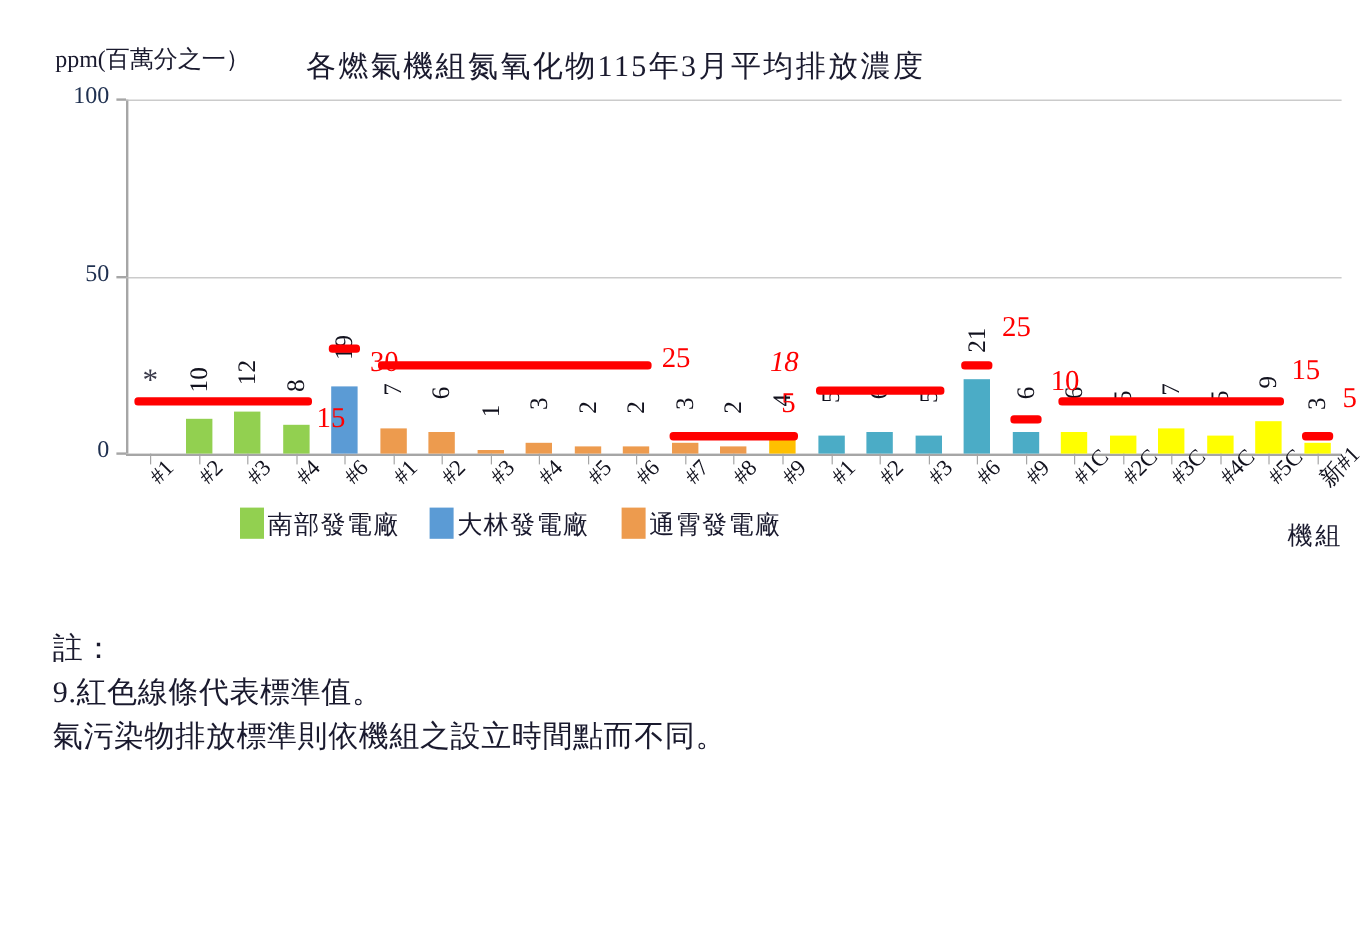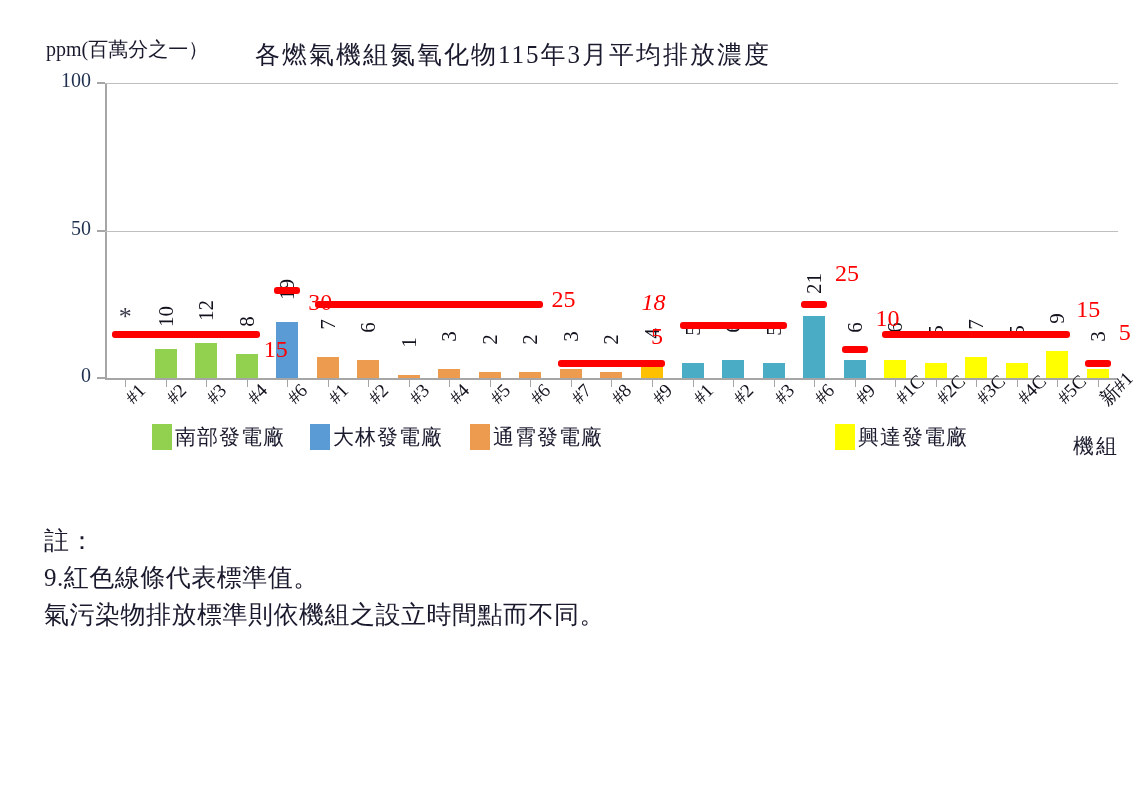--- a/index.html
+++ b/index.html
@@ -151,22 +151,22 @@
   #legend {
     position: absolute;
     left: 0;
     top: 423px;
     width: 1133px;
     height: 32px;
   }
   .legend-item {
     position: absolute;
     display: flex;
-    align-items: center;
-    white-space: nowrap;
+    white-space: nowrap;
+    margin-left: 48px;
   }
   .legend-swatch {
     width: 20px;
     height: 26px;
     margin-right: 3px;
   }
   .legend-text {
     font-size: 21px;
     letter-spacing: 1px;
   }
@@ -390,24 +390,20 @@
       <span class="legend-text">南部發電廠</span>
     </div>
     <div class="legend-item" style="left: 310px; top: 0px;">
       <span class="legend-swatch" style="background: rgb(91, 155, 213);"></span>
       <span class="legend-text">大林發電廠</span>
     </div>
     <div class="legend-item" style="left: 470px; top: 0px;">
       <span class="legend-swatch" style="background: rgb(237, 155, 78);"></span>
       <span class="legend-text">通霄發電廠</span>
     </div>
-    <div class="legend-item" style="left: 835px; top: 0px;">
-      <span class="legend-swatch" style="background: rgb(255, 255, 0);"></span>
-      <span class="legend-text">興達發電廠</span>
-    </div>
   </div>
 <div class="axis-name">機組</div>
 
 <div id="notes">
     <div>註：</div>
     <div>9.紅色線條代表標準值。</div>
     <div>氣污染物排放標準則依機組之設立時間點而不同。</div>
   </div>
 
 </body></html>

